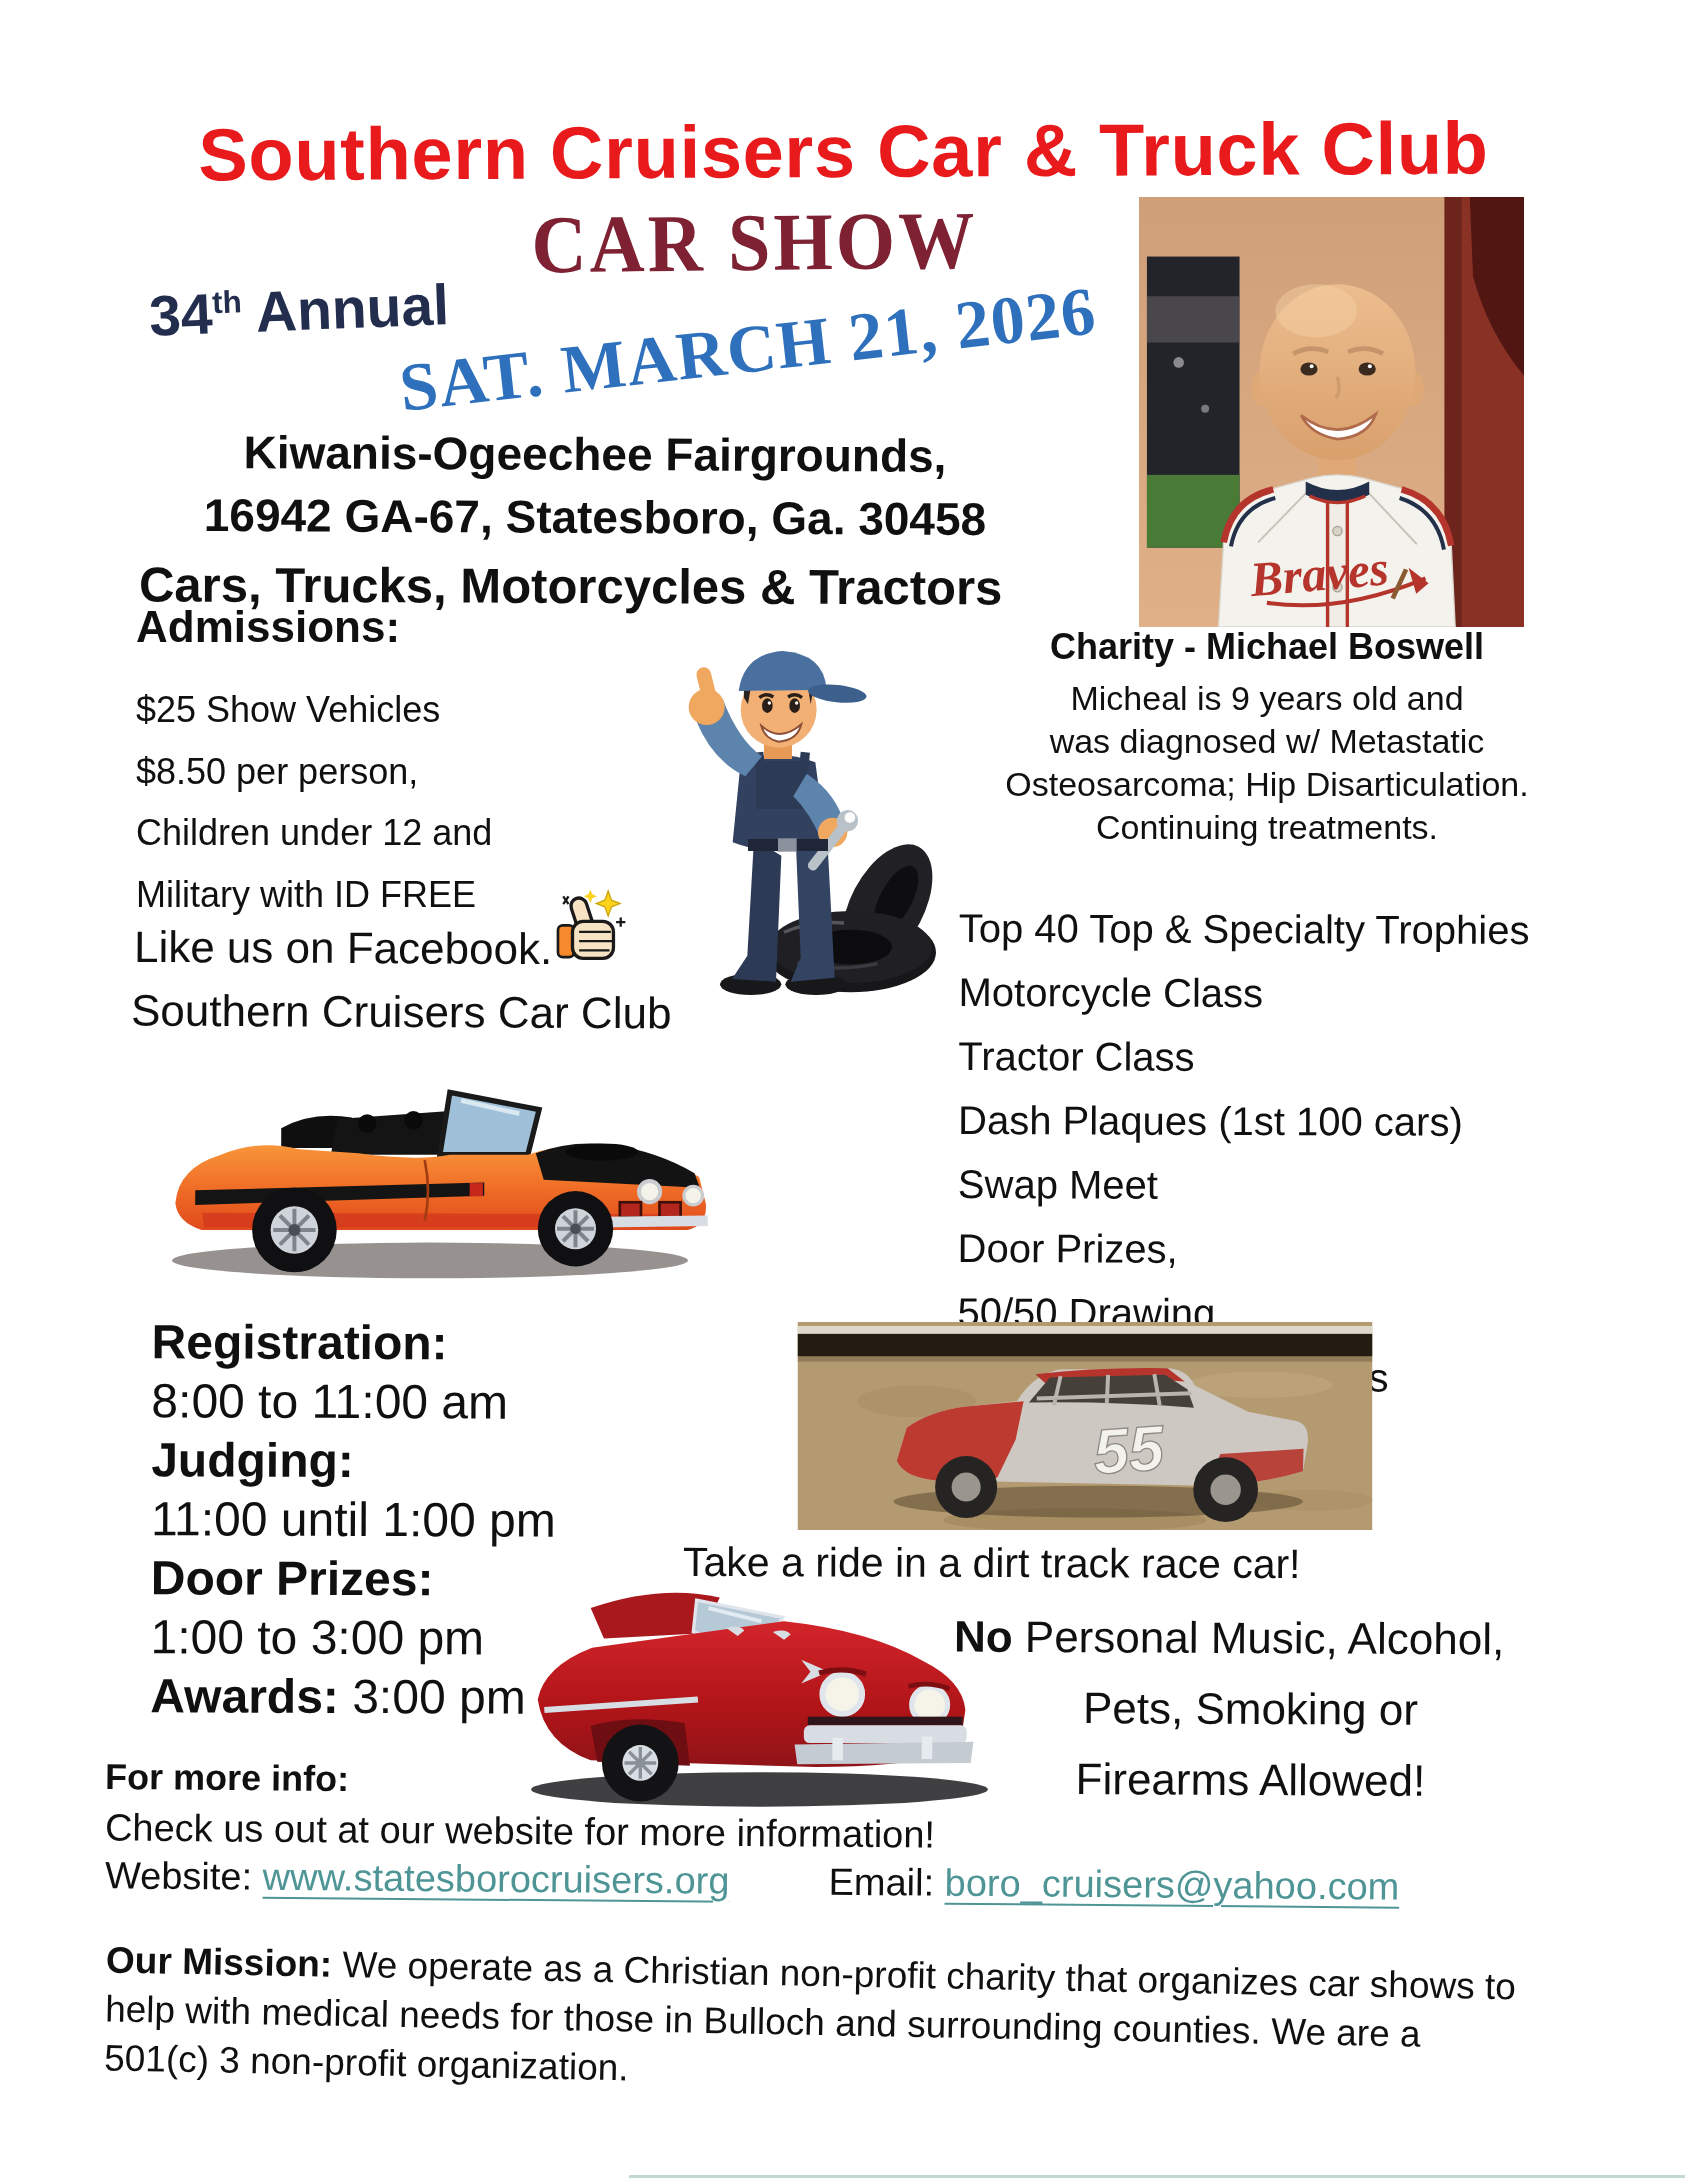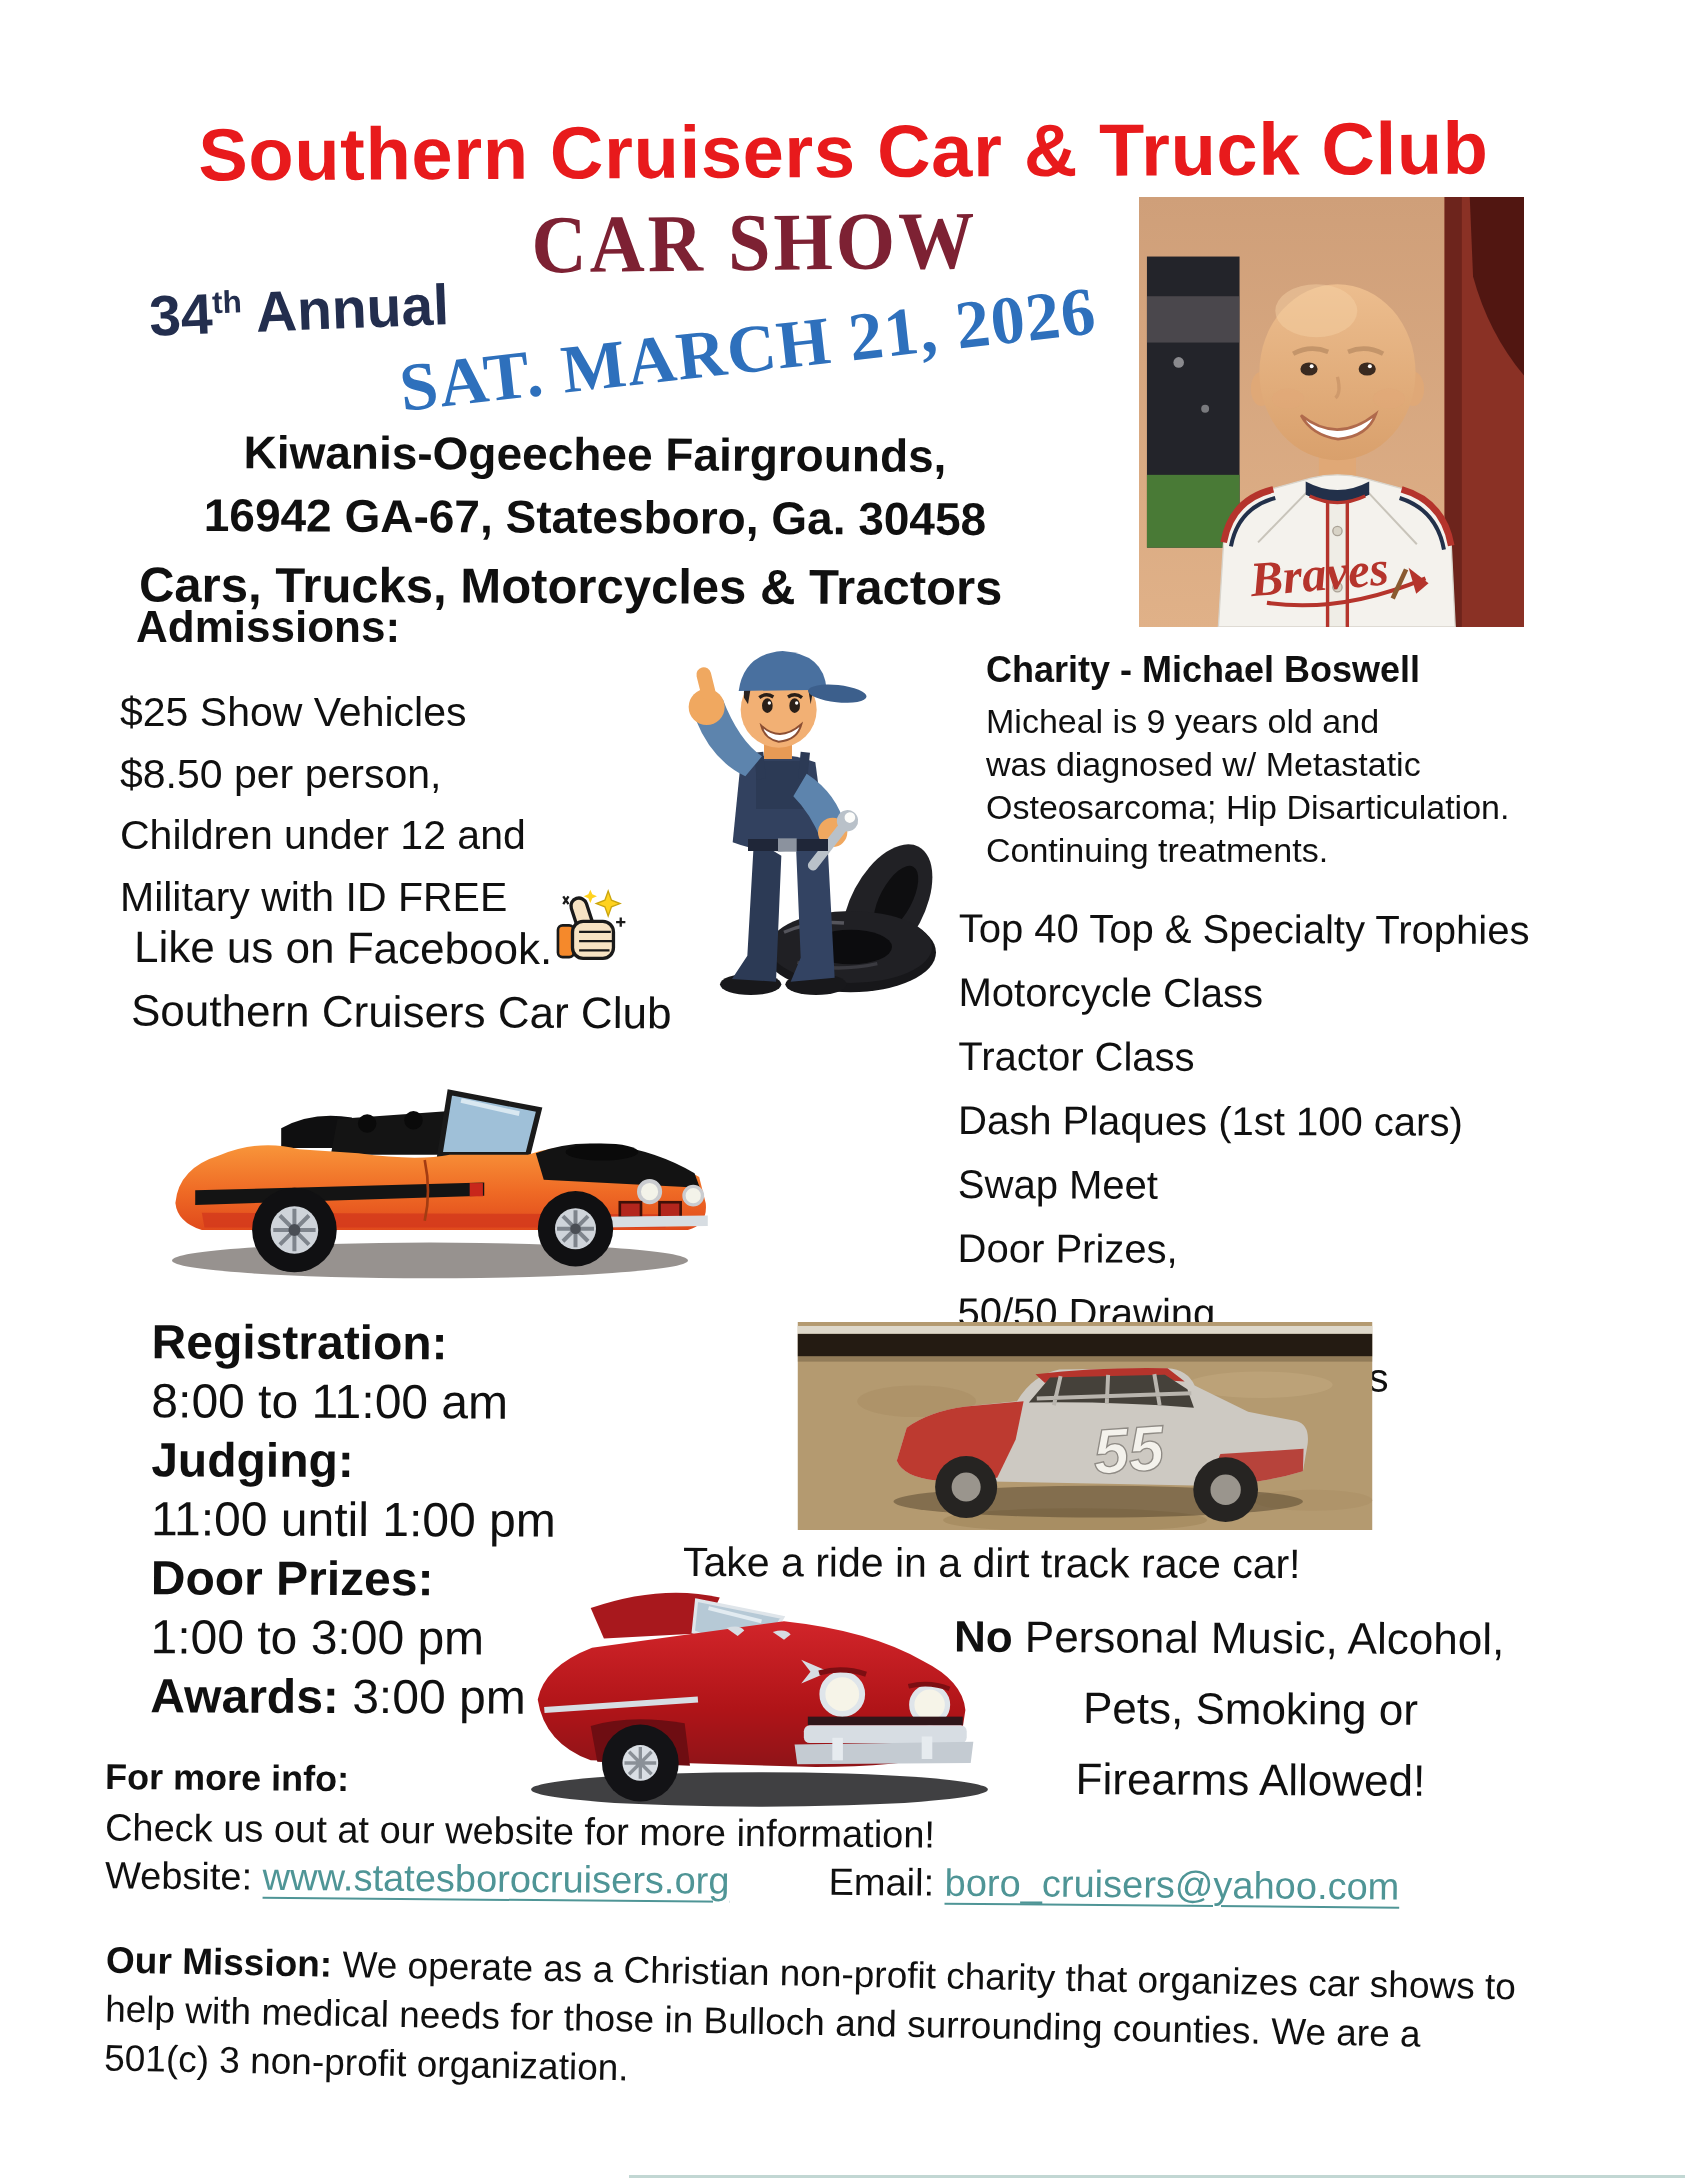--- a/index.html
+++ b/index.html
@@ -16,23 +16,23 @@
             letter-spacing:3.3px;transform:scaleX(.93) rotate(-0.6deg);}
   .annual{left:149px;top:277px;font-size:57px;font-weight:bold;color:#232e4e;transform:rotate(-2.2deg);}
   .annual sup{font-size:55%;}
   .date-line{left:331px;top:310px;width:834px;font-size:68px;font-weight:bold;color:#2e70bc;
              transform:rotate(-6.4deg);letter-spacing:1.3px;}
   .venue1{left:165px;top:427px;width:860px;font-size:46px;font-weight:bold;transform:rotate(0.3deg);}
   .venue2{left:132px;top:490px;width:926px;font-size:46px;font-weight:bold;transform:rotate(0.3deg);}
   .vehicles{left:139px;top:558px;font-size:49px;font-weight:bold;transform:rotate(0.2deg);}
 
   .adm-head{left:136px;top:602px;font-size:44px;font-weight:bold;}
-  .adm-line{left:120px;font-size:41px;}
-
-  .charity{left:986px;top:626px;width:562px;margin-top:23px;}
+  .adm-line{left:136px;font-size:36px;}
+
+  .charity{left:986px;top:626px;width:562px;text-align:center;}
   .charity .h{font-size:36px;font-weight:bold;margin-bottom:9.3px;}
   .charity .l{font-size:34px;line-height:43px;}
 
   .fb1{left:134px;top:923px;font-size:44px;transform:rotate(0.3deg);}
   .fb2{left:131px;top:987px;font-size:44px;transform:rotate(0.3deg);}
 
   .features{left:958px;top:897px;font-size:40px;line-height:64px;transform:rotate(0.2deg);}
 
   .schedule{left:151px;top:1313px;font-size:48px;line-height:59px;transform:rotate(0.2deg);}
   .schedule .lbl{font-weight:bold;}

